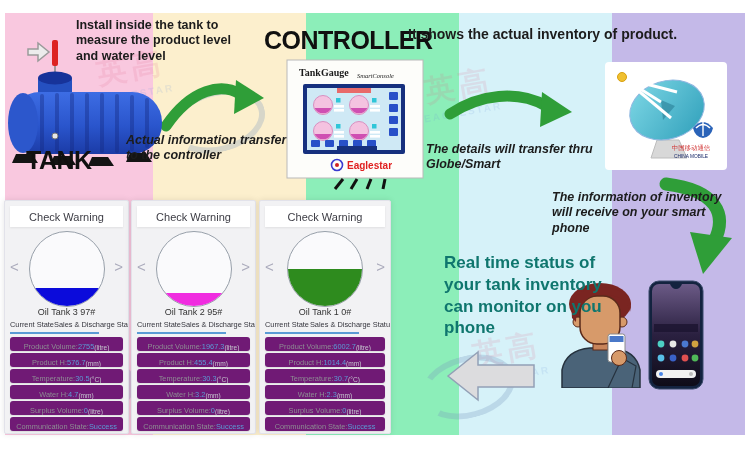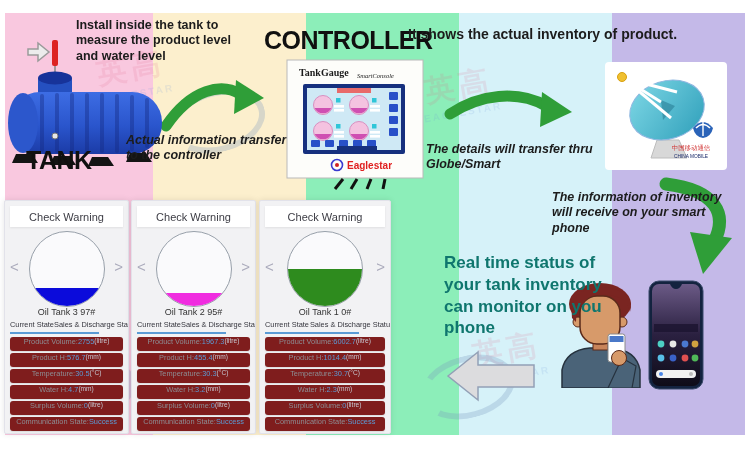--- a/index.html
+++ b/index.html
@@ -26,22 +26,22 @@
   .gauge{position:absolute;top:30px;left:50%;transform:translateX(-50%);width:74px;height:74px;
          border:1px solid #98a0aa;border-radius:50%;overflow:hidden;background:#fafafc;}
   .gfill{position:absolute;bottom:0;left:0;right:0;}
   .chev{position:absolute;top:58px;font-size:15px;color:#aab;line-height:1;}
   .chev.l{left:5px;} .chev.r{right:5px;}
   .p-name{position:absolute;top:106px;left:0;right:0;text-align:center;font-size:9px;color:#333;}
   .p-tabs{position:absolute;top:119px;left:5px;right:0;display:flex;justify-content:space-between;
           font-size:7.4px;color:#35353d;white-space:nowrap;overflow:hidden;}
   .p-underline{position:absolute;top:131px;left:5px;width:72%;height:2px;background:#5b9bd5;}
   .p-rows{position:absolute;top:136px;left:5px;right:5px;}
-  .prow{height:13.5px;margin-bottom:2.6px;background:#7f1d1d;border-radius:3px;
-        box-shadow:0 1px 1.5px rgba(0,0,0,.10);display:flex;align-items:flex-start;justify-content:center;
+  .prow{height:13.5px;margin-bottom:2.6px;background:#701a75;border-radius:3px;
+        box-shadow:0 1px 1.5px rgba(0,0,0,.10);display:flex;align-items:flex-end;justify-content:center;
         font-size:7.4px;color:#8d8d93;white-space:nowrap;overflow:hidden;}
   .pv{color:#5b9bd5;} .pu{color:#c6c6cf;font-size:6.6px;}
 </style>
 </head>
 <body>
 
 <div id="canvas">
 
   <div class="band" style="left: 5px; width: 148px; background: rgb(249, 200, 223);"></div>
   <div class="band" style="left: 153px; width: 153px; background: rgb(252, 239, 205);"></div>

